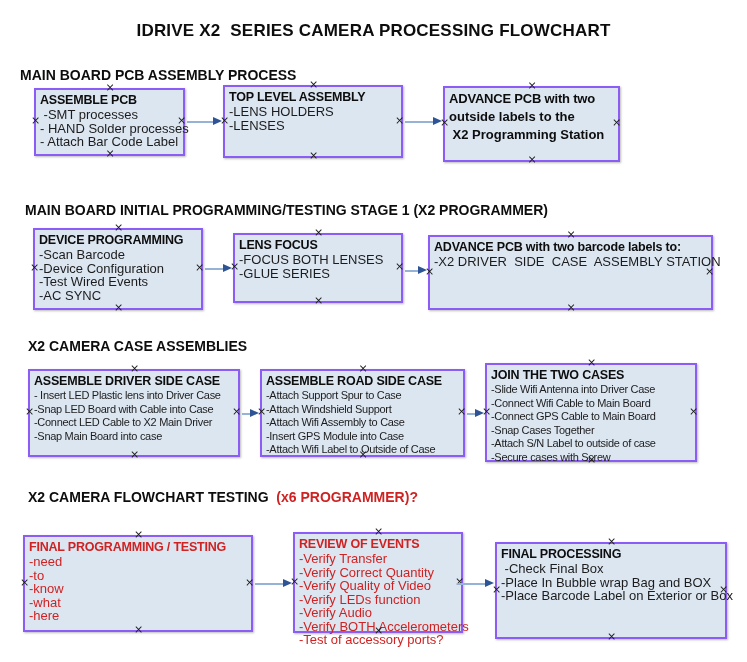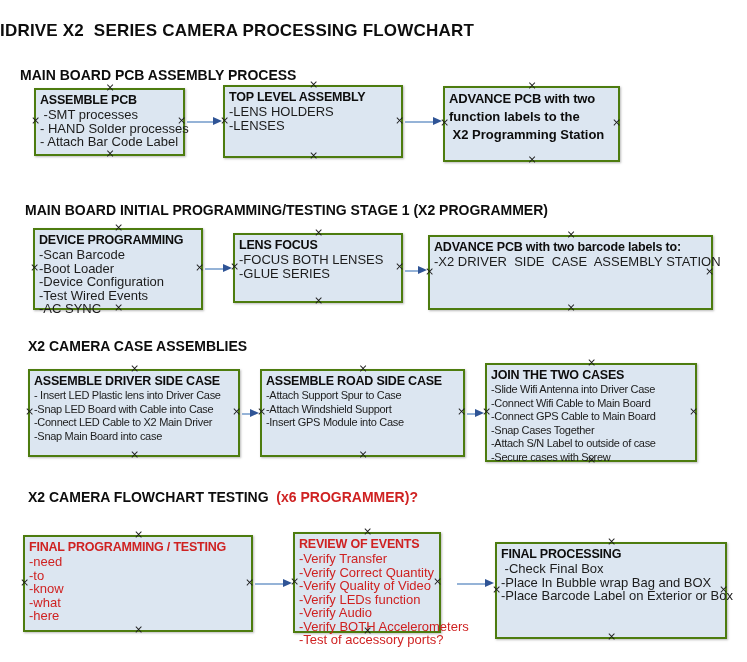--- a/index.html
+++ b/index.html
@@ -1,22 +1,22 @@
 <!DOCTYPE html>
 <html><head>
 <meta charset="utf-8">
 <style>
   html,body{margin:0;padding:0;background:#ffffff;}
   #stage{position:relative;width:747px;height:662px;background:#ffffff;overflow:hidden;
          font-family:"Liberation Sans",sans-serif;color:#111;}
-  .main-title{position:absolute;top:21px;left:0;width:747px;text-align:left;
+  .main-title{position:absolute;top:21px;left:0;width:747px;text-align:center;
               font-size:17px;font-weight:bold;letter-spacing:0.2px;white-space:pre;color:#0d0d0d;}
   .sec-h{position:absolute;font-size:14px;font-weight:bold;white-space:pre;color:#0d0d0d;}
   .sec-h .red-part{color:#cf2222;margin-top:13px;}
-  .fbox{position:absolute;box-sizing:border-box;background:#dce6f1;border:2px solid #4d7c0f;
+  .fbox{position:absolute;box-sizing:border-box;background:#dce6f1;border:2px solid #8b5cf6;
         padding:2px 4px;box-shadow:1px 1px 2px rgba(130,130,130,0.55);}
   .box-title{font-size:12.5px;font-weight:bold;line-height:16px;letter-spacing:-0.2px;white-space:pre;color:#0d0d0d;}
   .item{font-size:13px;line-height:13.5px;white-space:pre;color:#1c1c1c;}
   .tight .item{font-size:11px;letter-spacing:-0.3px;}
   .b-bold .box-title,.b-bold .item{font-size:13px;font-weight:bold;line-height:18px;color:#0d0d0d;}
   .red-box .box-title,.red-box .item{color:#cf2222;}
   .anc{position:absolute;width:8px;height:8px;pointer-events:none;}
   .anc::before{content:"×";position:absolute;left:0;top:0;font-family:"DejaVu Serif",serif;
                font-size:11px;line-height:8px;color:#1a1a1a;}
   .anc-t{top:-6px;left:50%;margin-left:-4px;}
@@ -61,32 +61,31 @@
     <div class="item">-LENS HOLDERS</div>
     <div class="item">-LENSES</div>
   </div>
 
   <div class="fbox b-bold" style="left:443px;top:86px;width:177px;height:76px">
     <span class="anc anc-t"></span>
       <span class="anc anc-b"></span>
       <span class="anc anc-l"></span>
       <span class="anc anc-r"></span>
     <div class="box-title">ADVANCE PCB with two</div>
-    <div class="item">function labels to the</div>
+    <div class="item">outside labels to the</div>
     <div class="item"> X2 Programming Station</div>
   </div>
 
   <div class="fbox" style="left:33px;top:228px;width:170px;height:82px">
     <span class="anc anc-t"></span>
       <span class="anc anc-b"></span>
       <span class="anc anc-l"></span>
       <span class="anc anc-r"></span>
     <div class="box-title">DEVICE PROGRAMMING</div>
     <div class="item">-Scan Barcode</div>
-    <div class="item">-Boot Loader</div>
     <div class="item">-Device Configuration</div>
     <div class="item">-Test Wired Events</div>
     <div class="item">-AC SYNC</div>
   </div>
 
   <div class="fbox" style="left:233px;top:233px;width:170px;height:70px">
     <span class="anc anc-t"></span>
       <span class="anc anc-b"></span>
       <span class="anc anc-l"></span>
       <span class="anc anc-r"></span>
@@ -117,21 +116,23 @@
   </div>
 
   <div class="fbox tight" style="left:260px;top:369px;width:205px;height:88px">
     <span class="anc anc-t"></span>
       <span class="anc anc-b"></span>
       <span class="anc anc-l"></span>
       <span class="anc anc-r"></span>
     <div class="box-title">ASSEMBLE ROAD SIDE CASE</div>
     <div class="item">-Attach Support Spur to Case</div>
     <div class="item">-Attach Windshield Support</div>
+    <div class="item">-Attach Wifi Assembly to Case</div>
     <div class="item">-Insert GPS Module into Case</div>
+    <div class="item">-Attach Wifi Label to Outside of Case</div>
   </div>
 
   <div class="fbox tight" style="left:485px;top:363px;width:212px;height:99px">
     <span class="anc anc-t"></span>
       <span class="anc anc-b"></span>
       <span class="anc anc-l"></span>
       <span class="anc anc-r"></span>
     <div class="box-title">JOIN THE TWO CASES</div>
     <div class="item">-Slide Wifi Antenna into Driver Case</div>
     <div class="item">-Connect Wifi Cable to Main Board</div>
@@ -147,21 +148,21 @@
       <span class="anc anc-l"></span>
       <span class="anc anc-r"></span>
     <div class="box-title">FINAL PROGRAMMING / TESTING</div>
     <div class="item">-need</div>
     <div class="item">-to</div>
     <div class="item">-know</div>
     <div class="item">-what</div>
     <div class="item">-here</div>
   </div>
 
-  <div class="fbox red-box" style="left:293px;top:532px;width:148px;height:101px">
+  <div class="fbox red-box" style="left:293px;top:532px;width:170px;height:101px">
     <span class="anc anc-t"></span>
       <span class="anc anc-b"></span>
       <span class="anc anc-l"></span>
       <span class="anc anc-r"></span>
     <div class="box-title">REVIEW OF EVENTS</div>
     <div class="item">-Verify Transfer</div>
     <div class="item">-Verify Correct Quantity</div>
     <div class="item">-Verify Quality of Video</div>
     <div class="item">-Verify LEDs function</div>
     <div class="item">-Verify Audio</div>

